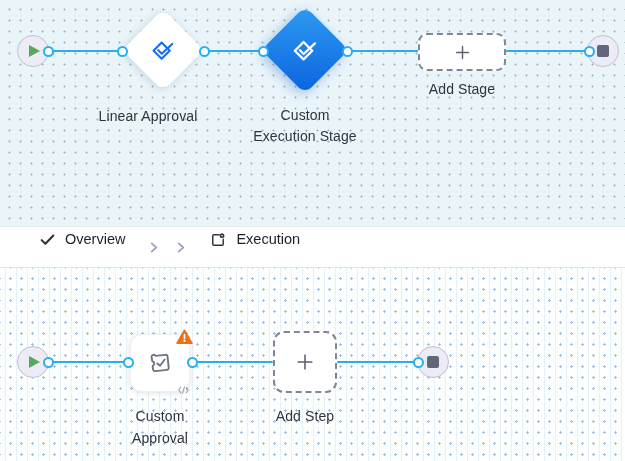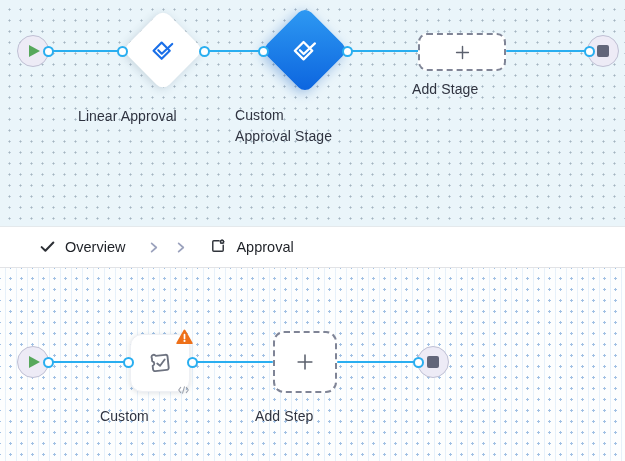--- a/index.html
+++ b/index.html
@@ -52,28 +52,28 @@
 
   
   .step-node { position:absolute; left:130px; top:66px; width:60px; height:58px;
     background:#fff; border:1px solid #eef0f4; border-radius:12px;
     box-shadow:0 1px 5px rgba(40,55,80,0.14);
     display:flex; align-items:center; justify-content:center; }
   .warn-badge { position:absolute; left:176px; top:61px; width:17px; height:16px; }
   .code-badge { position:absolute; left:177px; top:113px; width:13px; height:10px; }
 
   
-  .node-label { position:absolute; font-size:14px; color:#2f3340;
+  .node-label { position:absolute; text-align:center; font-size:14px; color:#2f3340;
     line-height:21px; letter-spacing:.1px; }
 
   
   .tab-bar { position:absolute; left:0; top:226px; width:625px; height:42px; background:#fff;
     border-top:1px solid #e4e9ec; border-bottom:1px solid #e2e3e6;
     display:flex; align-items:stretch; padding-left:24px; }
-  .tab { position:relative; display:flex; align-items:flex-end; gap:9px; padding:12px 15px;
+  .tab { position:relative; display:flex; align-items:flex-start; gap:9px; padding:4px 15px;
     font-size:14.5px; font-weight:500; color:#1e2127; cursor:pointer; }
   .tab.active::after { content:""; position:absolute; left:0; right:0; bottom:-1px;
     height:3px; background:#1b6fd3; }
   .tab-sep { display:flex; align-items:center; padding:0 6px; }
 </style>
 </head>
 <body>
 
 <div class="stage-wrap">
 
@@ -119,21 +119,21 @@
     <div class="connector-dot" style="left:42.5px; top:45.5px;"></div>
     <div class="connector-dot" style="left:116.5px; top:45.5px;"></div>
     <div class="connector-dot" style="left:198.5px; top:45.5px;"></div>
     <div class="connector-dot" style="left:257.5px; top:45.5px;"></div>
     <div class="connector-dot" style="left:341.5px; top:45.5px;"></div>
     <div class="connector-dot" style="left:583.5px; top:45.5px;"></div>
 
     <div class="node-label" style="left:78px; top:106px; width:140px;">Linear Approval</div>
     <div class="node-label" style="left:235px; top:105px; width:140px;">
       <div>Custom</div>
-      <div>Approval Stage</div>
+      <div>Execution Stage</div>
     </div>
     <div class="node-label" style="left:412px; top:79px; width:100px;">Add Stage</div>
   </div>
 
   <div class="tab-bar">
     <div class="tab">
       <svg width="17" height="17" viewBox="0 0 16 16" fill="none" stroke="#2d3036" stroke-width="1.9" stroke-linecap="round" stroke-linejoin="round">
         <path d="M2.5 8.6 L6 12 L13.5 4.2"></path>
       </svg>
       <span>Overview</span>
@@ -151,21 +151,21 @@
           <path d="M6 3.5 L11 8 L6 12.5"></path>
         </svg>
     </div>
 
     <div class="tab">
       <svg width="18" height="18" viewBox="0 0 20 20" fill="none" stroke="#30343b" stroke-width="1.6">
         <path d="M11.2 4.2 H5.3 A1.1 1.1 0 0 0 4.2 5.3 V14.7 A1.1 1.1 0 0 0 5.3 15.8 H14.7 A1.1 1.1 0 0 0 15.8 14.7 V9.2" stroke-linecap="round"></path>
         <circle cx="14.5" cy="5.3" r="1.7"></circle>
         <path d="M14.5 2.6 v1 M14.5 6.6 v1 M11.8 5.3 h1 M16.2 5.3 h1 M12.6 3.4 l.7 .7 M15.7 6.5 l.7 .7 M16.4 3.4 l-.7 .7 M13.3 6.5 l-.7 .7" stroke-width="1.1"></path>
       </svg>
-      <span>Approval</span>
+      <span>Execution</span>
     </div>
   </div>
 
   <div class="canvas-bottom">
 
     <div class="flow-line" style="left:48px; top:92.75px; width:80px;"></div>
     <div class="flow-line" style="left:192px; top:92.75px; width:81px;"></div>
     <div class="flow-line" style="left:337px; top:92.75px; width:81px;"></div>
 
     <div class="terminal" style="left:17px; top:78px;">
@@ -205,17 +205,18 @@
       <div class="stop-sq"></div>
     </div>
 
     <div class="connector-dot" style="left:42.5px; top:88.5px;"></div>
     <div class="connector-dot" style="left:122.5px; top:88.5px;"></div>
     <div class="connector-dot" style="left:186.5px; top:88.5px;"></div>
     <div class="connector-dot" style="left:412.5px; top:88.5px;"></div>
 
     <div class="node-label" style="left:100px; top:137px; width:120px; line-height:22px;">
       <div>Custom</div>
+      <div>Approval</div>
     </div>
     <div class="node-label" style="left:255px; top:138px; width:100px;">Add Step</div>
   </div>
 
 </div>
 
 </body></html>

